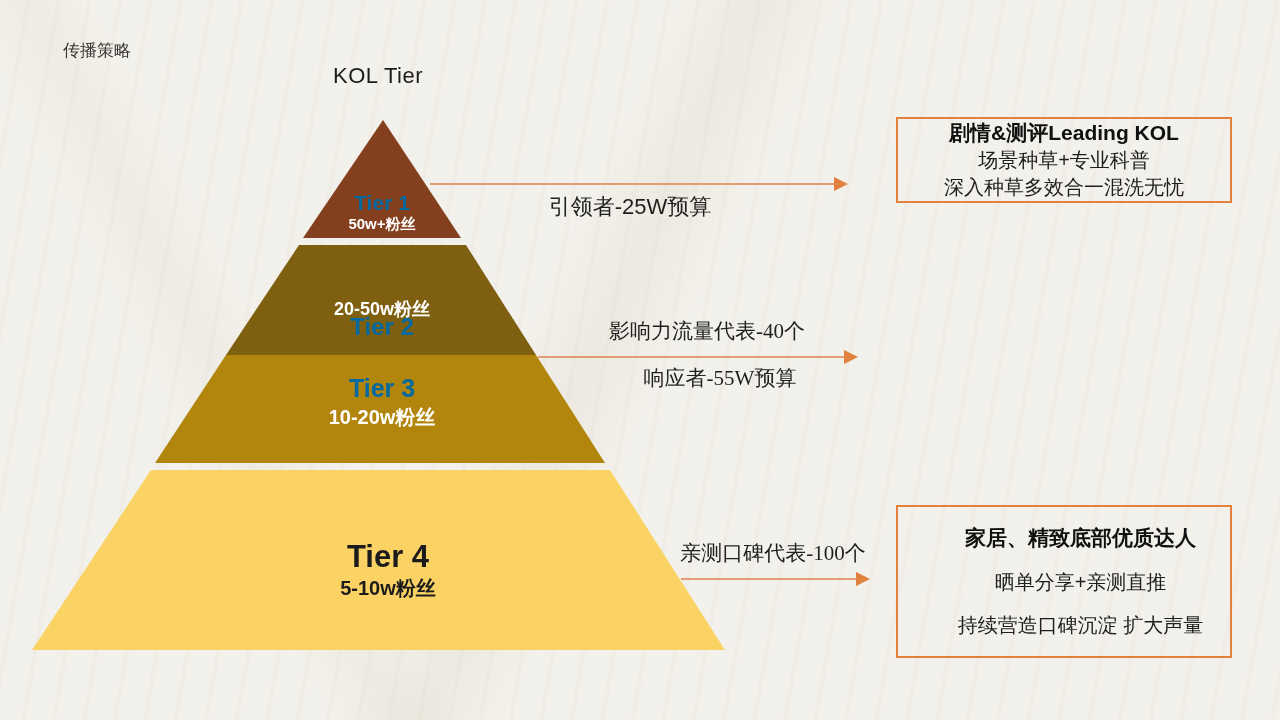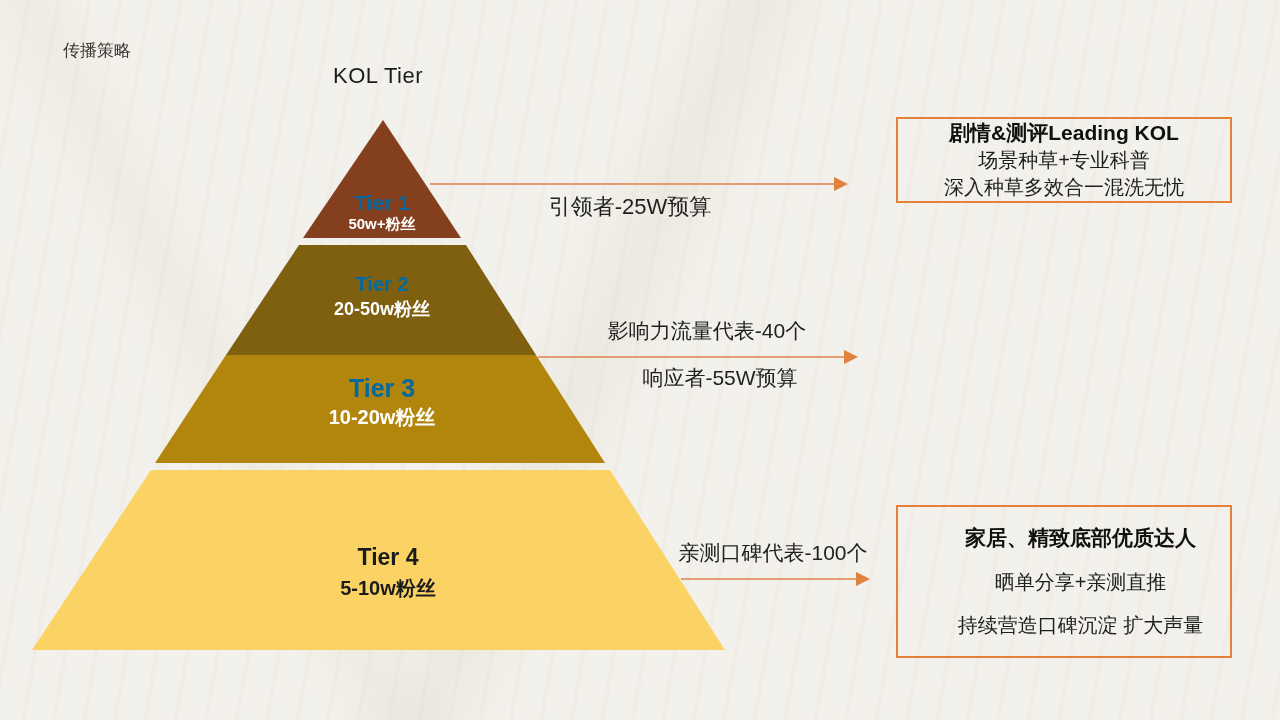--- a/index.html
+++ b/index.html
@@ -16,27 +16,27 @@
   }
   .stage{position:absolute;left:0;top:0;width:1280px;height:720px;}
   svg.layer{position:absolute;left:0;top:0;}
   .abs{position:absolute;transform:translate(-50%,-50%);white-space:nowrap;}
   .page-label{position:absolute;left:63px;top:39px;font-size:17px;color:#3A3834;}
   .page-title{position:absolute;left:333px;top:63px;font-size:22px;font-weight:500;color:#1C1C1C;letter-spacing:0.5px;}
   .tier-name{font-weight:bold;color:#0369a1;text-align:center;}
   .tier-sub{font-weight:bold;color:#FFFFFF;text-align:center;}
   .tier-dark{color:#1B1B1B;}
   .t1n{font-size:21px;} .t1s{font-size:15px;}
-  .t2n{font-size:20px;} .t2s{font-size:18px;}
+  .t2n{font-size:24px;margin-top:43px;} .t2s{font-size:18px;}
   .t3n{font-size:25px;} .t3s{font-size:20px;}
-  .t4n{font-size:23px;} .t4s{font-size:20px;}
+  .t4n{font-size:31px;} .t4s{font-size:20px;}
   .arrow-label{color:#1F1F1F;}
   .al-small{font-size:19px;}
   .al-big{font-size:22px;}
-  .al-mid{font-size:21px;}
+  .al-mid{font-size:21px;font-family:Liberation Serif, serif;}
   .info-box{
     position:absolute;left:896px;width:336px;
     border:2px solid #E2823C;
     box-sizing:border-box;
     display:flex;flex-direction:column;justify-content:space-evenly;align-items:center;
     text-align:center;
   }
   .box-1{top:117px;height:86px;}
   .box-2{top:307px;height:130px;}
   .box-3{top:505px;height:153px;padding-left:33px;}

